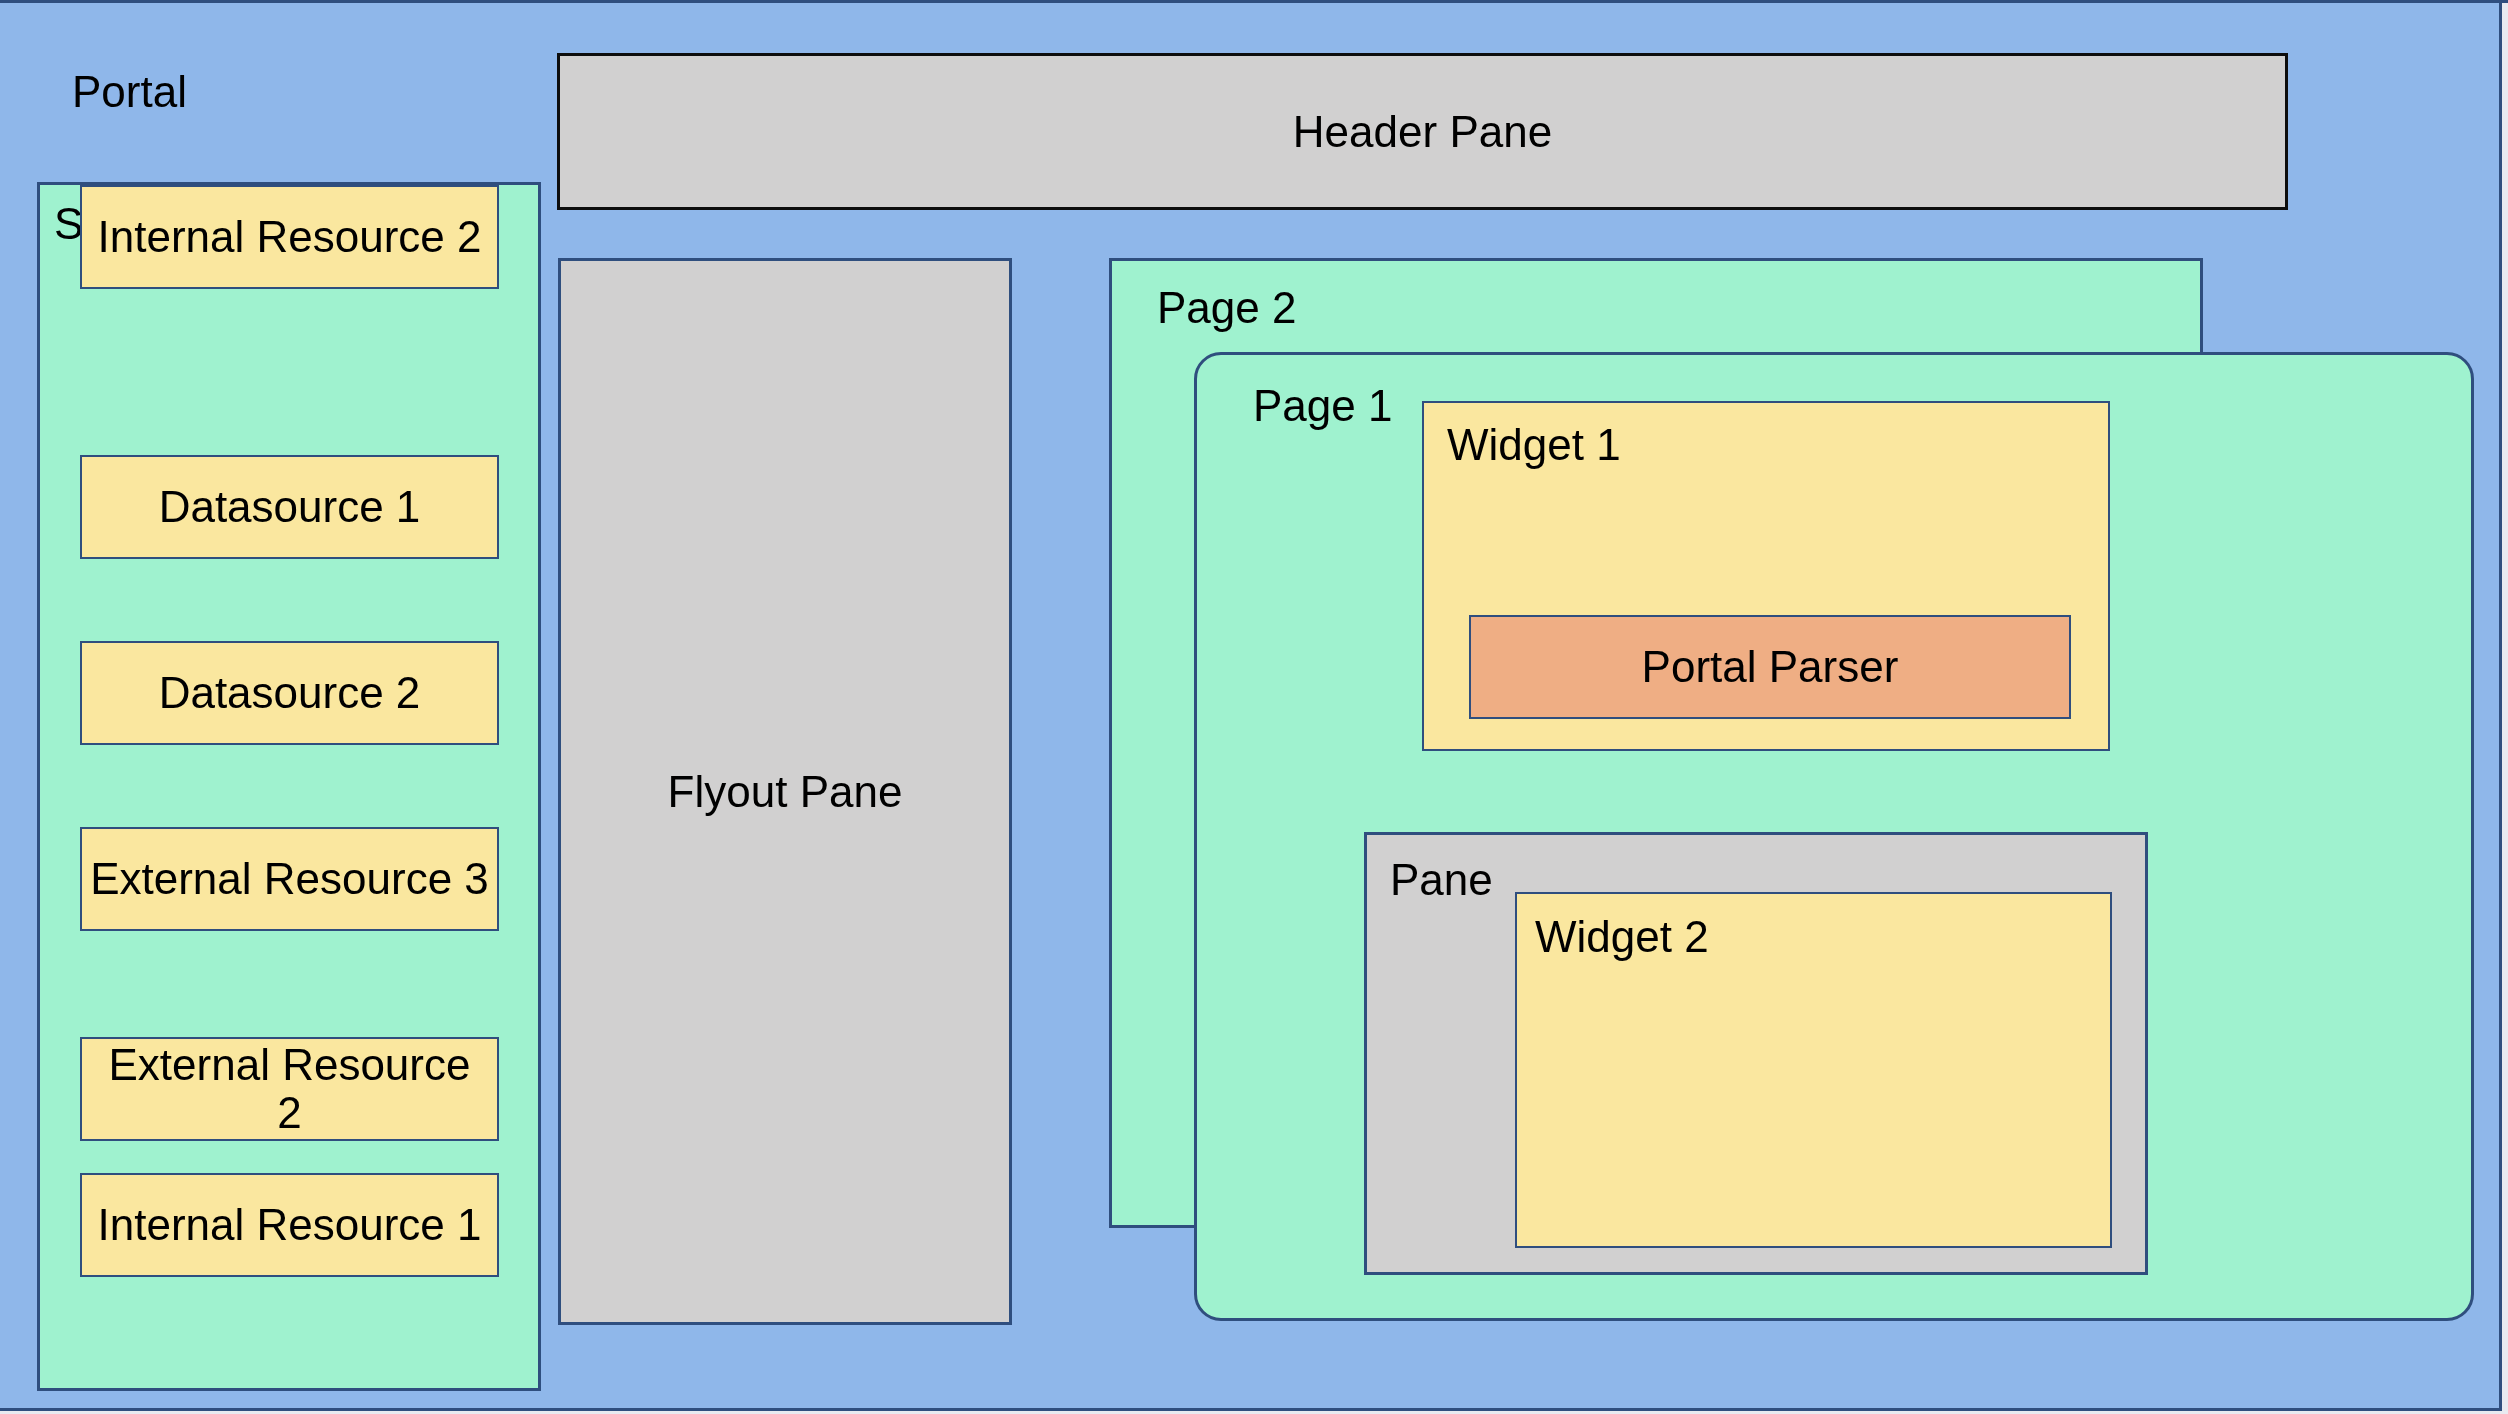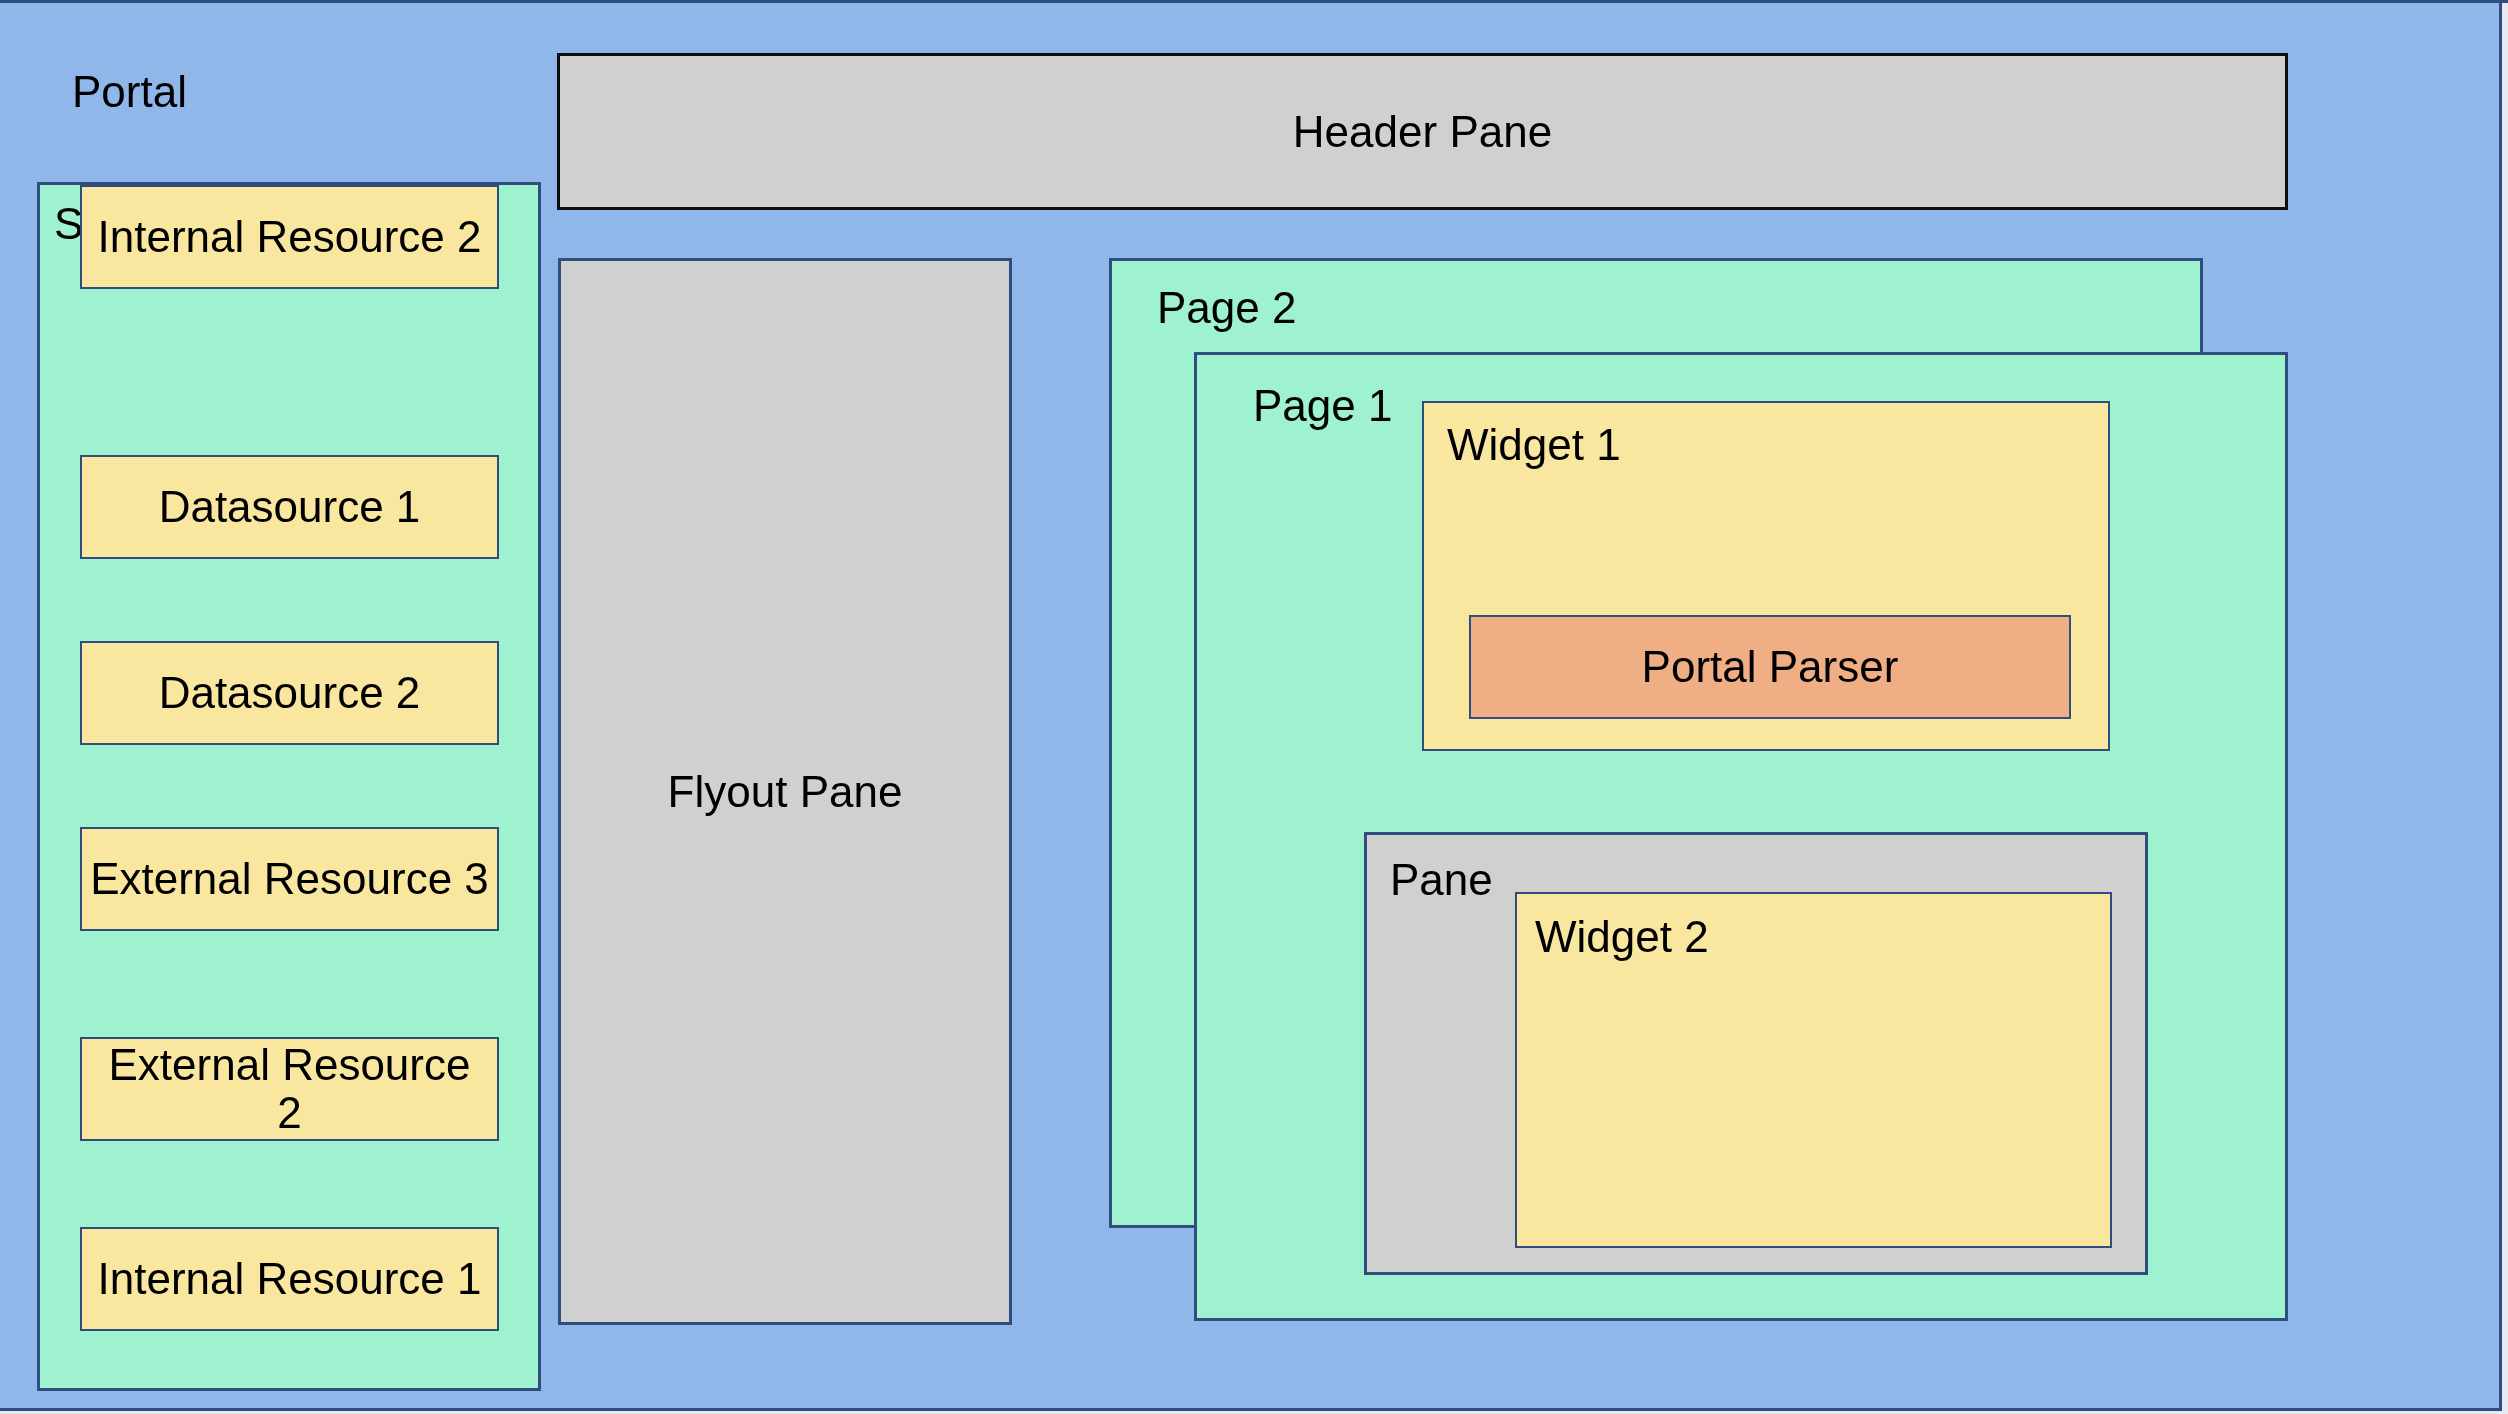--- a/index.html
+++ b/index.html
@@ -66,21 +66,21 @@
     display:flex;align-items:center;justify-content:center;
     font-size:44px;line-height:1.08;
     text-align:center;
     white-space:pre-line;
   }
   .item:nth-of-type(1){top:84px;}
   .item:nth-of-type(2){top:270px;}
   .item:nth-of-type(3){top:456px;}
   .item:nth-of-type(4){top:642px;}
   .item:nth-of-type(5){top:852px;}
-  .item:nth-of-type(6){top:1042px;}
+  .item:nth-of-type(6){top:988px;}
 </style>
 </head>
 <body>
 
 <div id="stage">
   <div id="slide">
 
     <div class="lbl" style="left:72px;top:64px;">Portal</div>
 
     <div class="box green navy" style="left:37px;top:179px;width:504px;height:1209px;">
@@ -99,21 +99,21 @@
     </div>
 
     <div class="box gray" style="left:557px;top:50px;width:1731px;height:157px;border:3px solid var(--border-black);">
       <div class="center-lbl">Header Pane</div>
     </div>
 
     <div class="box green navy" style="left:1109px;top:255px;width:1094px;height:970px;z-index:1;">
       <div class="lbl" style="left:45px;top:22px;">Page 2</div>
     </div>
 
-    <div class="box green navy" style="left:1194px;top:349px;width:1094px;height:969px;z-index:2;">
+    <div class="box green navy" style="left:1194px;top:349px;width:1280px;height:969px;z-index:2;border-radius:27px;">
       <div class="lbl" style="left:56px;top:26px;">Page 1</div>
 
       <div class="box yellow navy-thin" style="left:225px;top:46px;width:688px;height:350px;">
         <div class="lbl" style="left:23px;top:17px;">Widget 1</div>
         <div class="box orange navy-thin" style="left:45px;top:212px;width:602px;height:104px;">
           <div class="center-lbl">Portal Parser</div>
         </div>
       </div>
 
       <div class="box gray navy" style="left:167px;top:477px;width:784px;height:443px;">

